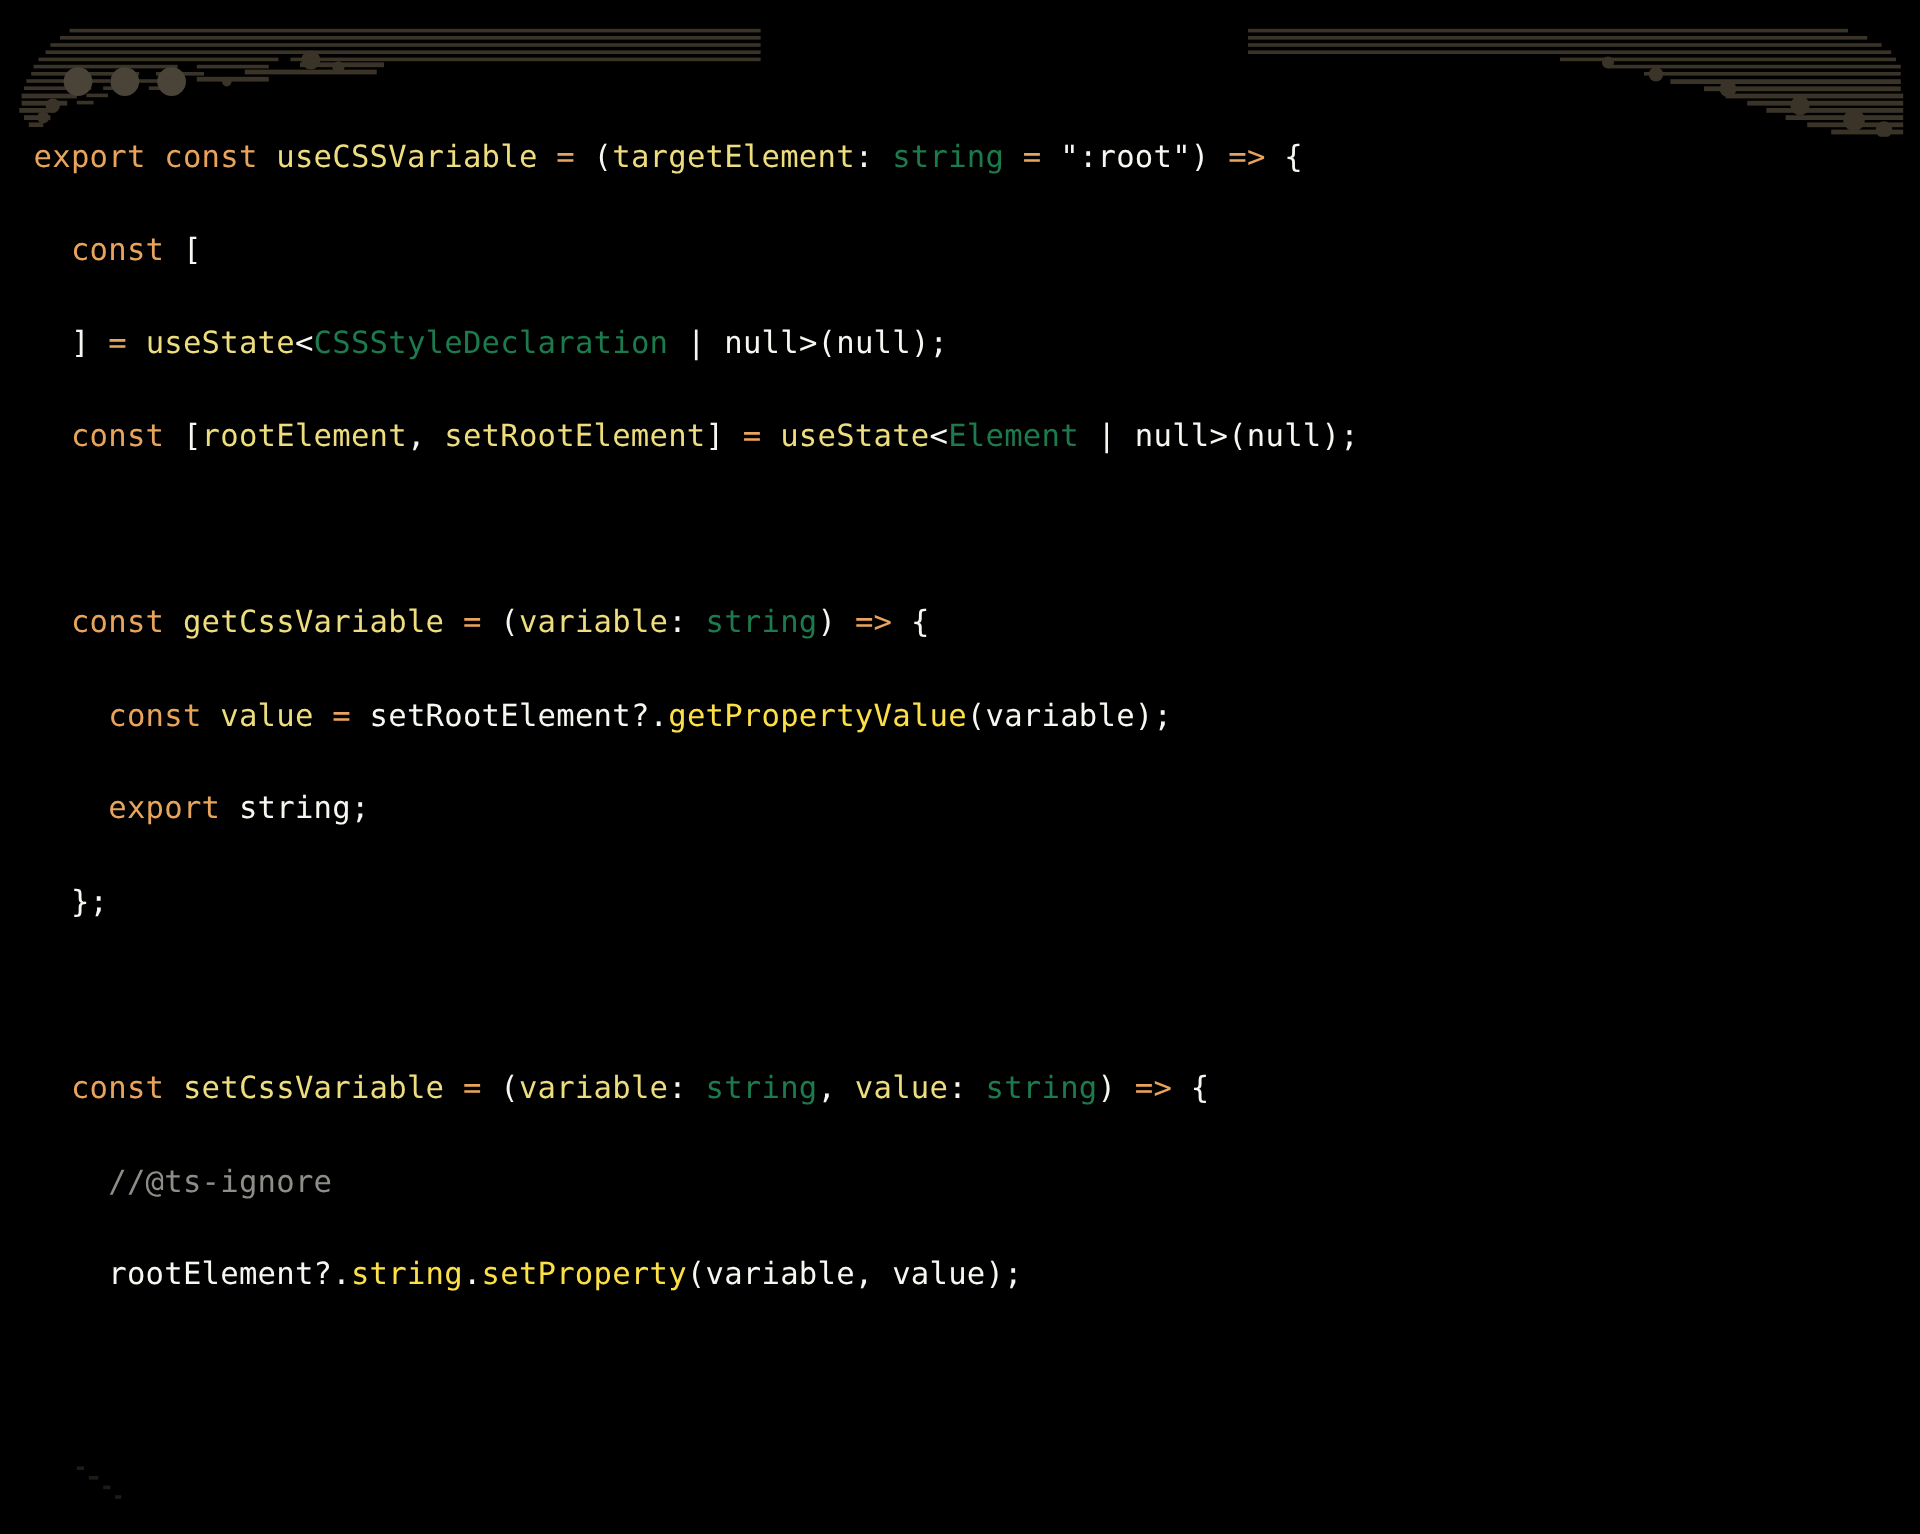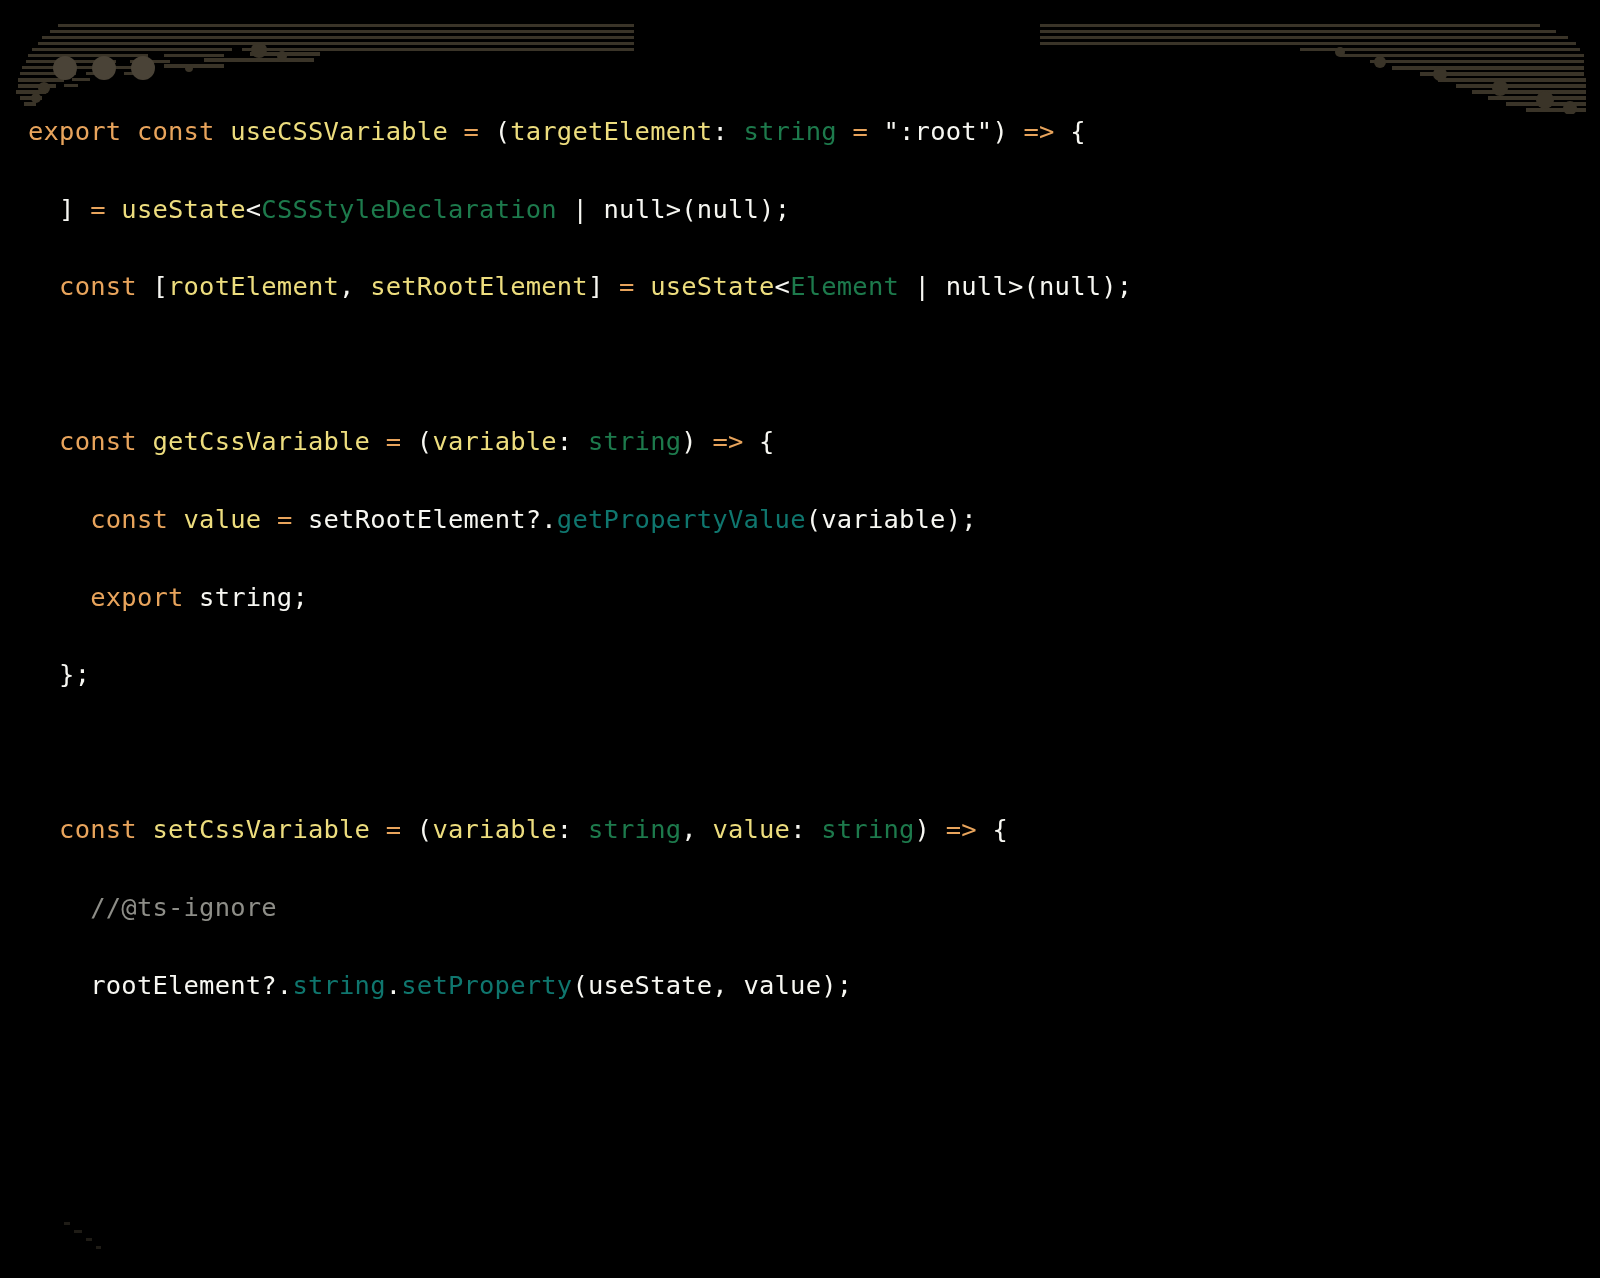--- a/index.html
+++ b/index.html
@@ -88,21 +88,21 @@
     tab-size: 2;
   }
   .ln { display: block; min-height: 38.8px; }
 
   
   .t-kw      { color: #e8a45c; }  
   .t-fn      { color: #eddd7e; }  
   .t-type    { color: #1d7a4c; }  
   .t-str     { color: #f7f7f2; }  
   .t-op      { color: #e8a45c; }  
-  .t-prop    { color: #0f766e; }  
+  .t-prop    { color: #fde047; }  
   .t-cmt     { color: #8e8e88; text-align: center; }  
   .t-plain   { color: #f7f7f2; }
 </style>
 </head>
 <body>
 
 <div id="app">
 
   <svg class="deco deco-top-left" viewBox="0 0 620 84" preserveAspectRatio="none" aria-hidden="true">
     <g fill="#3a3428">
@@ -177,31 +177,32 @@
   <div class="titlebar">
     <div class="dots">
       <span class="dot"></span>
       <span class="dot"></span>
       <span class="dot"></span>
     </div>
   </div>
 
   <div class="code-wrap">
     <pre class="code" id="code-block"><span class="ln"><span class="t-kw">export</span><span class="t-plain"> </span><span class="t-kw">const</span><span class="t-plain"> </span><span class="t-fn">useCSSVariable</span><span class="t-plain"> </span><span class="t-op">=</span><span class="t-plain"> </span><span class="t-plain">(</span><span class="t-fn">targetElement</span><span class="t-plain">: </span><span class="t-type">string</span><span class="t-plain"> </span><span class="t-op">=</span><span class="t-plain"> </span><span class="t-str">":root"</span><span class="t-plain">)</span><span class="t-plain"> </span><span class="t-op">=&gt;</span><span class="t-plain"> </span><span class="t-plain">{</span></span>
+<span class="ln"><span class="t-plain">  </span><span class="t-kw">const</span><span class="t-plain"> </span><span class="t-plain">[</span></span>
 <span class="ln"><span class="t-plain">  </span><span class="t-plain">]</span><span class="t-plain"> </span><span class="t-op">=</span><span class="t-plain"> </span><span class="t-fn">useState</span><span class="t-plain">&lt;</span><span class="t-type">CSSStyleDeclaration</span><span class="t-plain"> </span><span class="t-plain">|</span><span class="t-plain"> </span><span class="t-plain">null</span><span class="t-plain">&gt;(</span><span class="t-plain">null</span><span class="t-plain">);</span></span>
 <span class="ln"><span class="t-plain">  </span><span class="t-kw">const</span><span class="t-plain"> </span><span class="t-plain">[</span><span class="t-fn">rootElement</span><span class="t-plain">, </span><span class="t-fn">setRootElement</span><span class="t-plain">]</span><span class="t-plain"> </span><span class="t-op">=</span><span class="t-plain"> </span><span class="t-fn">useState</span><span class="t-plain">&lt;</span><span class="t-type">Element</span><span class="t-plain"> </span><span class="t-plain">|</span><span class="t-plain"> </span><span class="t-plain">null</span><span class="t-plain">&gt;(</span><span class="t-plain">null</span><span class="t-plain">);</span></span>
 <span class="ln">&nbsp;</span>
 <span class="ln"><span class="t-plain">  </span><span class="t-kw">const</span><span class="t-plain"> </span><span class="t-fn">getCssVariable</span><span class="t-plain"> </span><span class="t-op">=</span><span class="t-plain"> </span><span class="t-plain">(</span><span class="t-fn">variable</span><span class="t-plain">: </span><span class="t-type">string</span><span class="t-plain">)</span><span class="t-plain"> </span><span class="t-op">=&gt;</span><span class="t-plain"> </span><span class="t-plain">{</span></span>
 <span class="ln"><span class="t-plain">    </span><span class="t-kw">const</span><span class="t-plain"> </span><span class="t-fn">value</span><span class="t-plain"> </span><span class="t-op">=</span><span class="t-plain"> </span><span class="t-plain">setRootElement?.</span><span class="t-prop">getPropertyValue</span><span class="t-plain">(variable);</span></span>
 <span class="ln"><span class="t-plain">    </span><span class="t-kw">export</span><span class="t-plain"> </span><span class="t-plain">string;</span></span>
 <span class="ln"><span class="t-plain">  </span><span class="t-plain">};</span></span>
 <span class="ln">&nbsp;</span>
 <span class="ln"><span class="t-plain">  </span><span class="t-kw">const</span><span class="t-plain"> </span><span class="t-fn">setCssVariable</span><span class="t-plain"> </span><span class="t-op">=</span><span class="t-plain"> </span><span class="t-plain">(</span><span class="t-fn">variable</span><span class="t-plain">: </span><span class="t-type">string</span><span class="t-plain">, </span><span class="t-fn">value</span><span class="t-plain">: </span><span class="t-type">string</span><span class="t-plain">)</span><span class="t-plain"> </span><span class="t-op">=&gt;</span><span class="t-plain"> </span><span class="t-plain">{</span></span>
 <span class="ln"><span class="t-plain">    </span><span class="t-cmt">//@ts-ignore</span></span>
-<span class="ln"><span class="t-plain">    </span><span class="t-plain">rootElement?.</span><span class="t-prop">string</span><span class="t-plain">.</span><span class="t-prop">setProperty</span><span class="t-plain">(useState, value);</span></span>
+<span class="ln"><span class="t-plain">    </span><span class="t-plain">rootElement?.</span><span class="t-prop">string</span><span class="t-plain">.</span><span class="t-prop">setProperty</span><span class="t-plain">(variable, value);</span></span>
 <span class="ln"></span>
 
 
 
 
 
 
 
 
 

